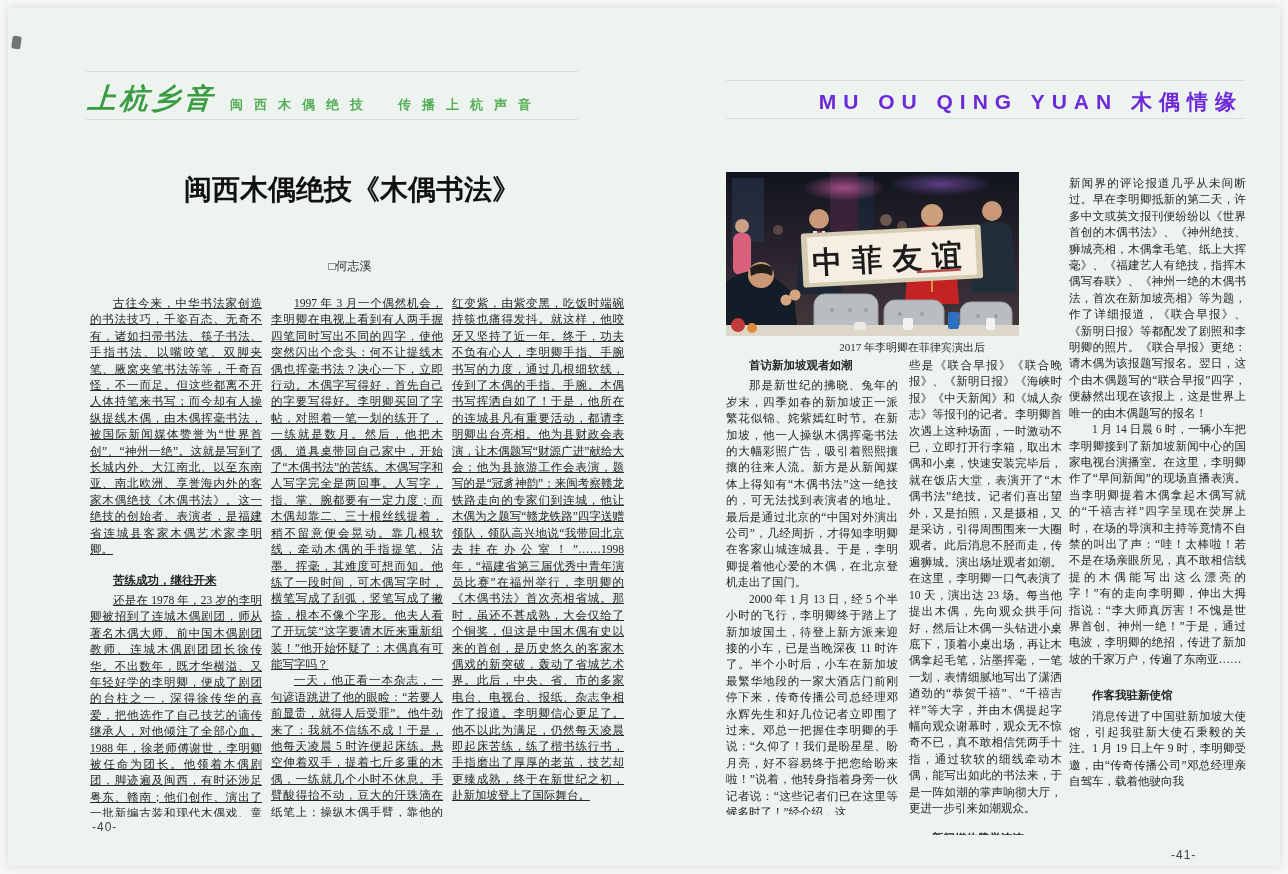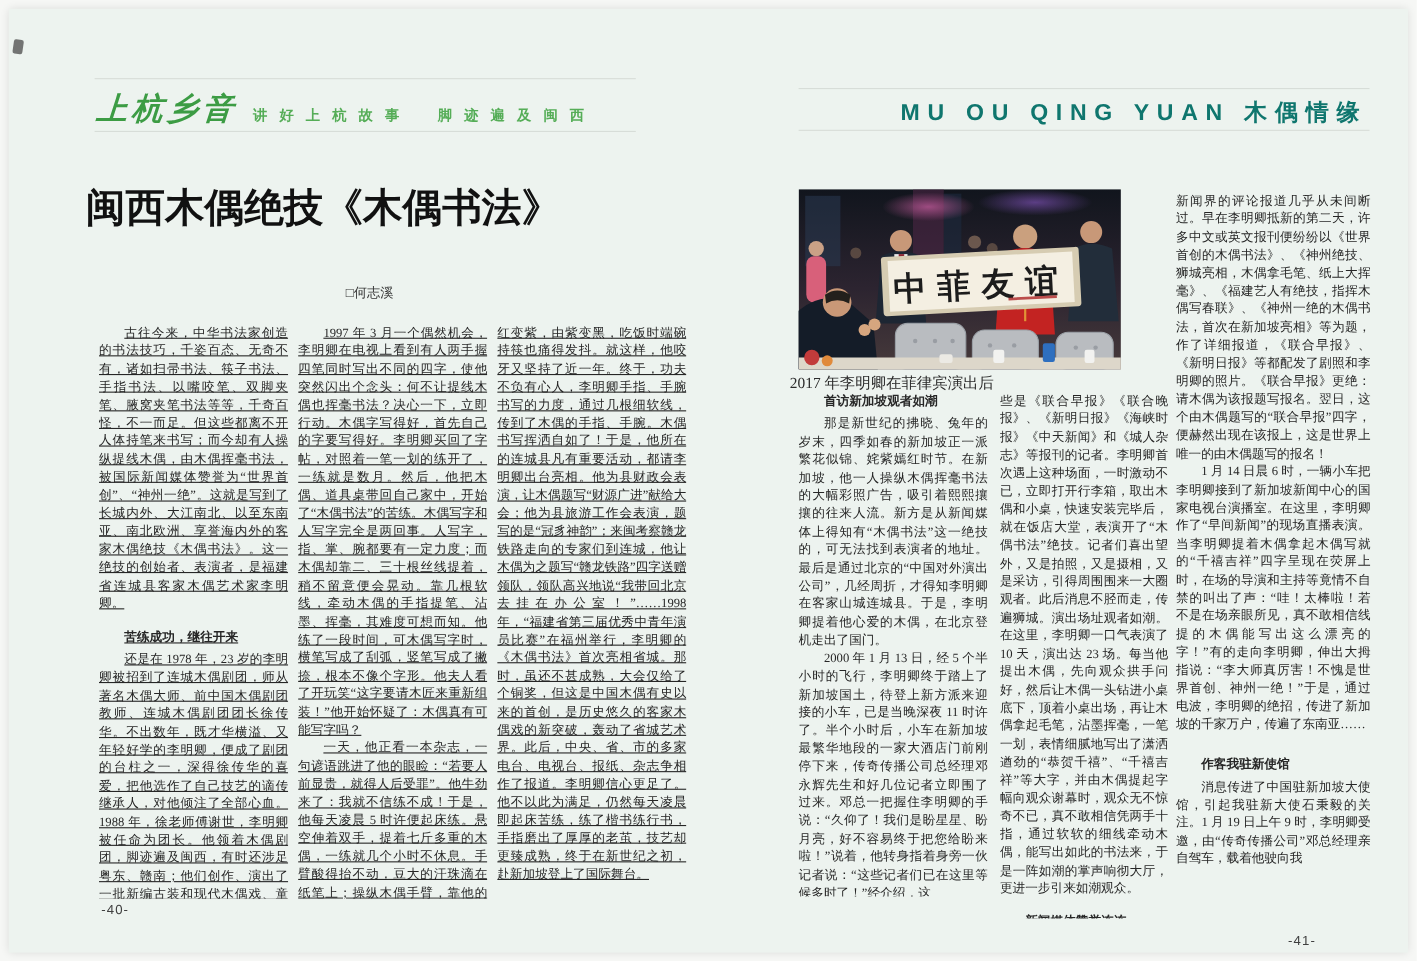--- a/index.html
+++ b/index.html
@@ -9,58 +9,58 @@
          box-shadow:0 0 8px rgba(0,0,0,.12);}
   .corner-mark{position:absolute;left:4px;top:28px;width:9px;height:13px;background:#4a4a4a;
                border-radius:2px;transform:rotate(8deg);opacity:.75;}
   
   .rule{position:absolute;height:1px;background:#d7ddd8;}
   #logo{position:absolute;left:80px;top:72px;font-size:28px;font-weight:bold;font-style:italic;
         color:#3c9c44;letter-spacing:4px;transform:skewX(-4deg);}
   #slogan{position:absolute;left:222px;top:88px;font-size:13px;font-weight:bold;color:#55ad57;
           letter-spacing:11px;white-space:nowrap;}
   #mast-right{position:absolute;left:718px;top:80px;width:517px;text-align:right;font-size:21px;
-              font-weight:600;color:#0f766e;letter-spacing:7px;white-space:nowrap;
+              font-weight:600;color:#6d28d9;letter-spacing:7px;white-space:nowrap;
               font-family:"Liberation Sans","DejaVu Sans",sans-serif;}
   
-  #title{position:absolute;left:70px;top:162px;width:548px;text-align:left;font-weight:bold;
-         font-size:36px;line-height:39px;color:#111;}
-  #author{position:absolute;left:54px;top:250px;width:548px;text-align:center;font-size:12px;color:#333;}
+  #title{position:absolute;left:70px;top:162px;width:548px;text-align:center;font-weight:bold;
+         font-size:28px;line-height:39px;color:#111;}
+  #author{position:absolute;left:68px;top:250px;width:548px;text-align:center;font-size:12px;color:#333;}
   
   .p{margin:0;text-align:justify;text-indent:2em;}
   .p.cont{text-indent:0;}
   .bh{margin:14px 0 4px;font-weight:bold;text-indent:2em;
       font-family:"Liberation Sans","DejaVu Sans",sans-serif;font-size:11.5px;}
   .bh.first{margin-top:0;}
   .body-txt{font-size:11.5px;line-height:16.4px;}
   #l-cols{position:absolute;left:82px;top:287px;width:534px;height:522px;display:flex;gap:9px;overflow:hidden;}
   #l-cols .col{width:172px;overflow:hidden;text-decoration:underline;}
   .tblock{position:absolute;overflow:hidden;}
   #r-col1{left:718px;top:349px;width:172px;height:458px;}
   #r-col2{left:901px;top:349px;width:153px;height:478px;}
   #r-col3{left:1061px;top:167px;width:177px;height:658px;}
   
   #photo{position:absolute;left:718px;top:164px;width:293px;height:164px;}
-  #caption{position:absolute;left:710px;top:332px;width:293px;font-size:14px;color:#2b2b2b;}
+  #caption{position:absolute;left:684px;top:332px;width:293px;font-size:11px;color:#2b2b2b;text-align:right;}
   .pagenum{position:absolute;font-size:12px;color:#404040;letter-spacing:1px;
            font-family:"Liberation Sans","DejaVu Sans",sans-serif;}
   #pn-left{left:84px;top:812px;}
   #pn-right{left:1163px;top:840px;}
 </style>
 </head>
 <body>
 
 <div id="canvas">
   <div id="sheet">
 
     <div class="corner-mark"></div>
 
     <div class="rule" style="left:78px;top:63px;width:492px;"></div>
     <div id="logo">上杭乡音</div>
-    <div id="slogan">讲好上杭故事　脚迹遍及闽西</div>
+    <div id="slogan">闽西木偶绝技　传播上杭声音</div>
     <div class="rule" style="left:78px;top:111px;width:492px;"></div>
 
     <div class="rule" style="left:718px;top:72px;width:519px;"></div>
     <div id="mast-right">MU OU QING YUAN 木偶情缘</div>
     <div class="rule" style="left:718px;top:110px;width:519px;"></div>
 
     <div id="title">
       <div>闽西木偶绝技《木偶书法》</div>
     </div>
     <div id="author">□何志溪</div>

